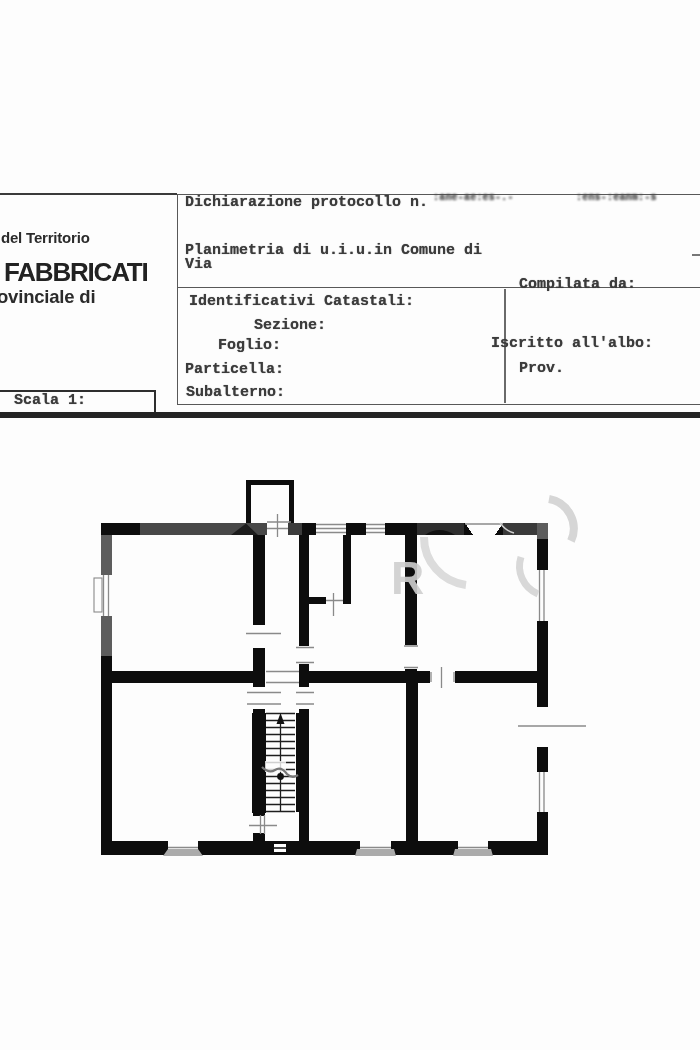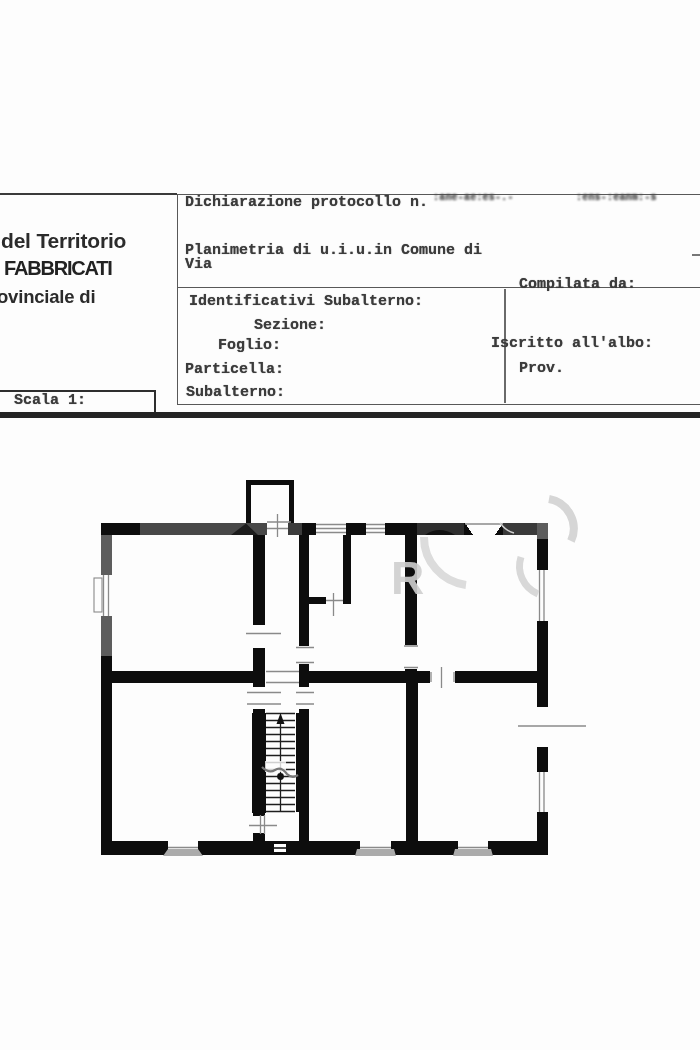--- a/index.html
+++ b/index.html
@@ -7,35 +7,35 @@
        font-family:"Liberation Sans",sans-serif;}
   .abs{position:absolute;}
   .mono{font-family:"Liberation Mono",monospace;font-weight:bold;color:#3b3b3b;
         font-size:15px;white-space:nowrap;text-shadow:0 0 0.8px rgba(55,55,55,.8);}
 </style>
 </head>
 <body>
 
 <div class="abs" style="left:0;top:193px;width:177px;height:2px;background:#3a3a3a;"></div>
 
-<div class="abs" style="left:1px;top:229px;font-size:21px;font-weight:bold;color:#2b2b2b;letter-spacing:-0.2px;">del Territorio</div>
-<div class="abs" style="left:4px;top:257px;font-size:20px;font-weight:bold;color:#222;letter-spacing:-1.2px;">FABBRICATI</div>
+<div class="abs" style="left:1px;top:229px;font-size:15px;font-weight:bold;color:#2b2b2b;letter-spacing:-0.2px;">del Territorio</div>
+<div class="abs" style="left:4px;top:257px;font-size:26px;font-weight:bold;color:#222;letter-spacing:-1.2px;">FABBRICATI</div>
 <div class="abs" style="left:-3px;top:286px;font-size:18.5px;font-weight:bold;color:#2b2b2b;letter-spacing:-0.2px;">ovinciale di</div>
 
 <div class="abs" style="left:177px;top:194px;width:530px;height:209px;border:1.3px solid #585858;border-right:none;"></div>
 
 <div class="abs" style="left:177px;top:287px;width:523px;height:1.4px;background:#585858;"></div>
 
 <div class="abs" style="left:504px;top:289px;width:1.5px;height:114px;background:#6a6a6a;"></div>
 
 <div class="abs mono" style="left:185px;top:194px;">Dichiarazione protocollo n.</div>
 <div class="abs mono" style="left:185px;top:242px;">Planimetria di u.i.u.in Comune di</div>
 <div class="abs mono" style="left:185px;top:256px;text-align:center;">Via</div>
 
-<div class="abs mono" style="left:189px;top:293px;">Identificativi Subalterno:</div>
+<div class="abs mono" style="left:189px;top:293px;">Identificativi Catastali:</div>
 <div class="abs mono" style="left:208px;top:317px;margin-left:46px;">Sezione:</div>
 <div class="abs mono" style="left:218px;top:337px;">Foglio:</div>
 <div class="abs mono" style="left:185px;top:361px;">Particella:</div>
 <div class="abs mono" style="left:186px;top:384px;">Subalterno:</div>
 
 <div class="abs mono" style="left:519px;top:276px;">Compilata da:</div>
 <div class="abs mono" style="left:491px;top:335px;">Iscritto all'albo:</div>
 <div class="abs mono" style="left:519px;top:360px;">Prov.</div>
 
 <div class="abs mono" style="left:433px;top:192px;font-size:10px;color:#4d4d4d;filter:blur(1.1px);letter-spacing:0.2px;">:ane-ae:es-.-</div>

